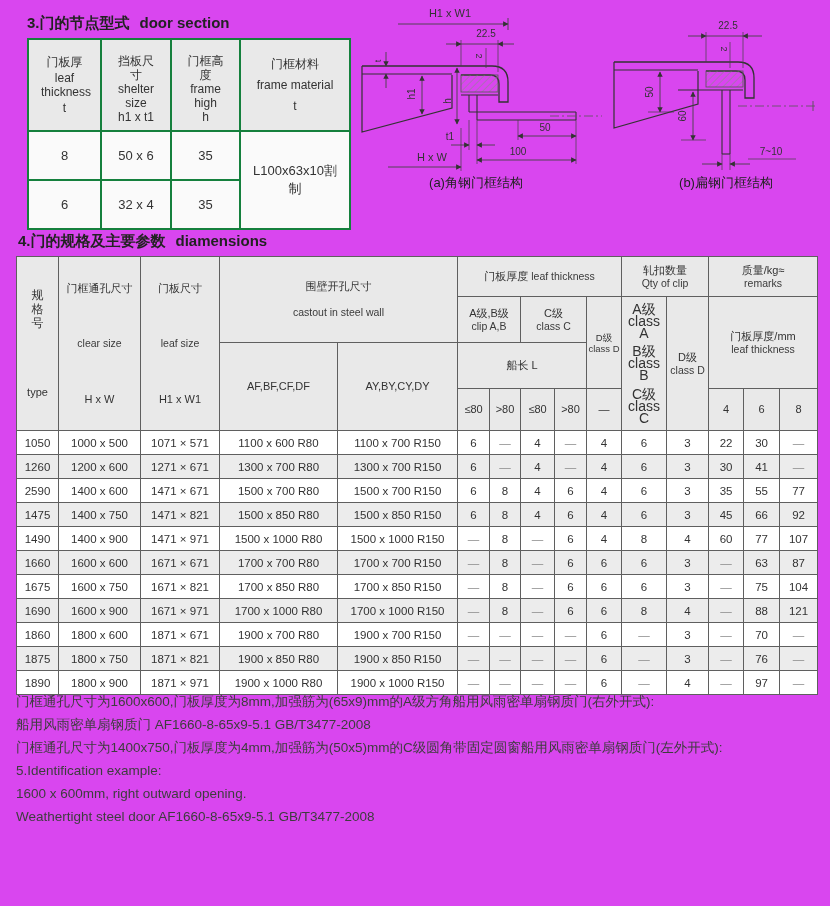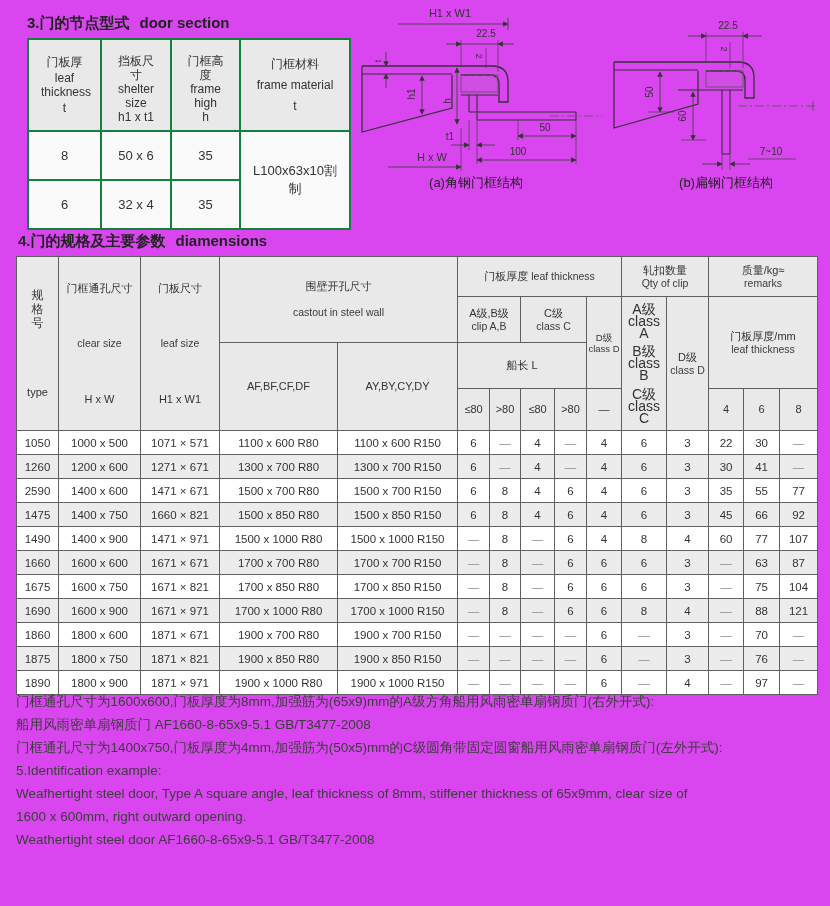--- a/index.html
+++ b/index.html
@@ -324,21 +324,21 @@
         <th>6</th>
         <th>8</th>
       </tr>
     </thead>
     <tbody>
         <tr>
           <td>1050</td>
           <td>1000 x 500</td>
           <td>1071 × 571</td>
           <td>1100 x 600 R80</td>
-          <td>1100 x 600 R150</td>
+          <td>1100 x 700 R150</td>
           <td>6</td>
           <td class="dash">—</td>
           <td>4</td>
           <td class="dash">—</td>
           <td>4</td>
           <td>6</td>
           <td>3</td>
           <td>22</td>
           <td>30</td>
           <td class="dash">—</td>
@@ -373,21 +373,21 @@
           <td>4</td>
           <td>6</td>
           <td>3</td>
           <td>35</td>
           <td>55</td>
           <td>77</td>
         </tr>
         <tr>
           <td>1475</td>
           <td>1400 x 750</td>
-          <td>1660 × 821</td>
+          <td>1471 × 821</td>
           <td>1500 x 850 R80</td>
           <td>1500 x 850 R150</td>
           <td>6</td>
           <td>8</td>
           <td>4</td>
           <td>6</td>
           <td>4</td>
           <td>6</td>
           <td>3</td>
           <td>45</td>
@@ -514,18 +514,17 @@
           <td class="dash">—</td>
         </tr>
       </tbody>
   </table>
 
   <div class="notes">
     <div>门框通孔尺寸为1600x600,门板厚度为8mm,加强筋为(65x9)mm的A级方角船用风雨密单扇钢质门(右外开式):</div>
     <div>船用风雨密单扇钢质门 AF1660-8-65x9-5.1 GB/T3477-2008</div>
     <div>门框通孔尺寸为1400x750,门板厚度为4mm,加强筋为(50x5)mm的C级圆角带固定圆窗船用风雨密单扇钢质门(左外开式):</div>
     <div>5.Identification example:</div>
-    <div>Weafhertight steel door, Type A square angle, leaf thickness of 8mm, stiffener thickness of 65x9mm, clear size of</div>
     <div>1600 x 600mm, right outward opening.</div>
     <div>Weathertight steel door AF1660-8-65x9-5.1 GB/T3477-2008</div>
   </div>
 
 </div>
 
 </body></html>

